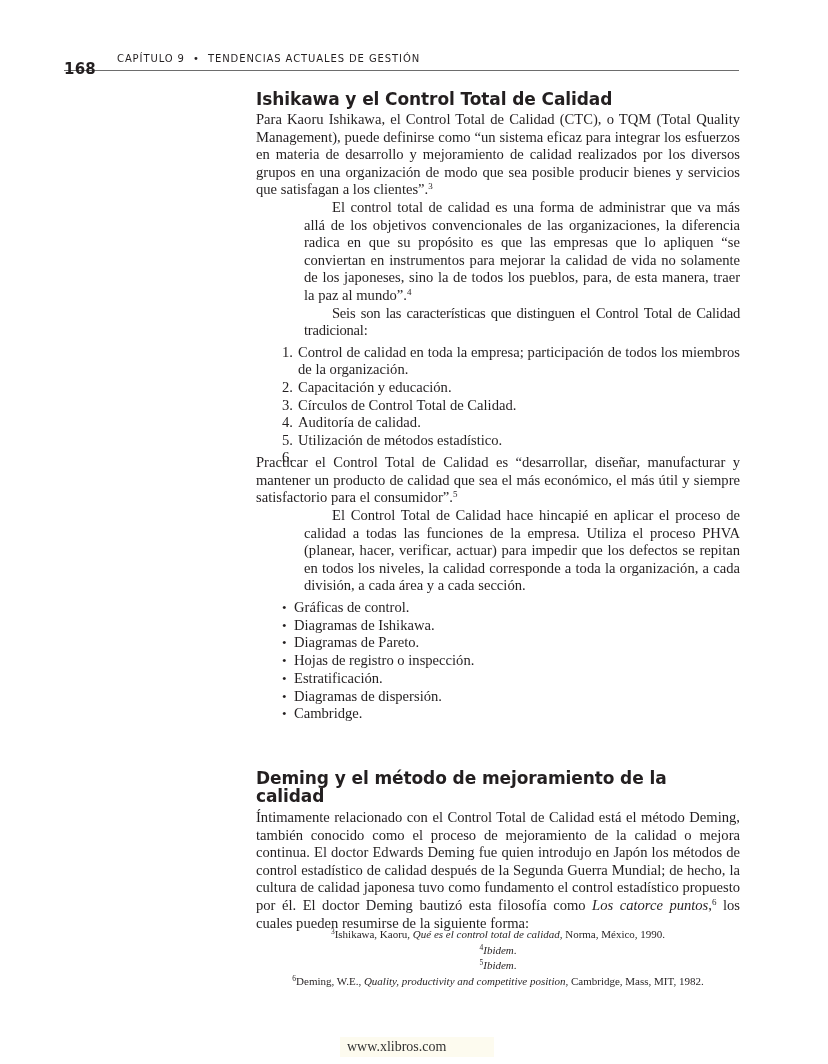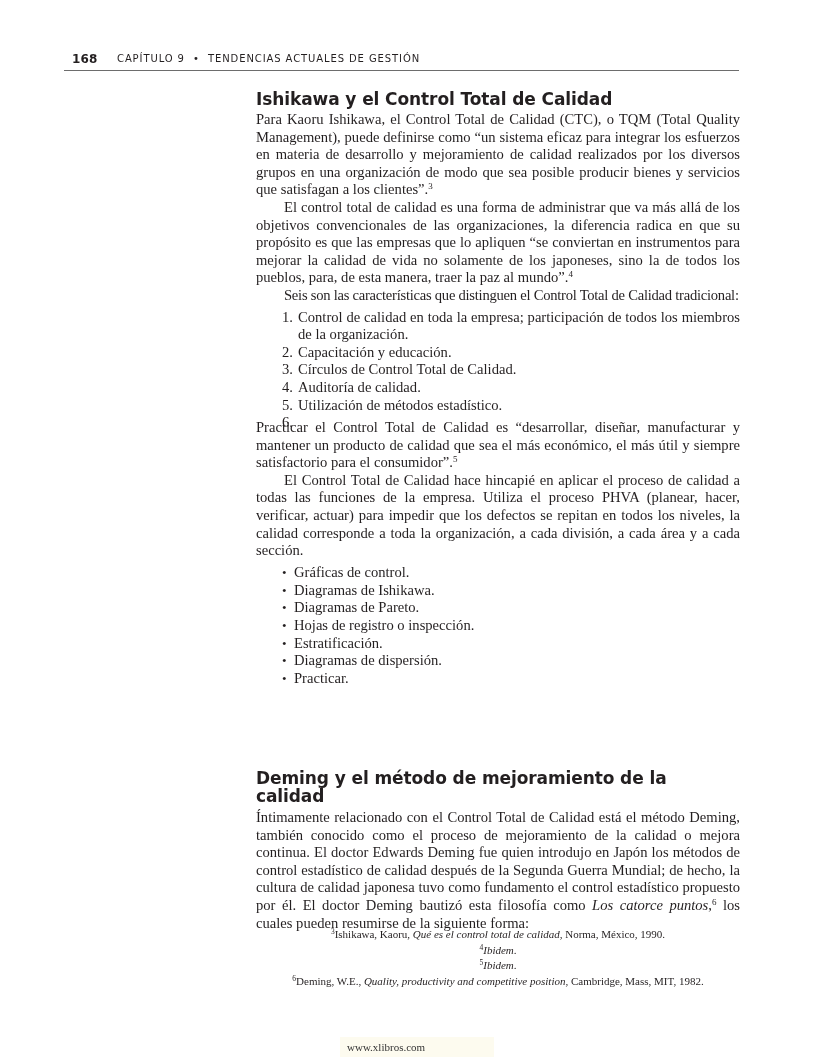--- a/index.html
+++ b/index.html
@@ -1,42 +1,42 @@
 <!DOCTYPE html>
 <html><head>
   <meta charset="utf-8">
   <style>
     * { box-sizing: border-box; margin: 0; padding: 0; }
     html, body { width: 828px; height: 1064px; background: #ffffff; overflow: hidden; }
     body { position: relative; color: #231f20; font-family: "Liberation Serif", "DejaVu Serif", serif; }
 
     .running-head { position: absolute; left: 64px; top: 52px; width: 675px; height: 19px; border-bottom: 1.5px solid #6d6d6d; }
-    .running-head .pageno { position: absolute; left: 0; top: 0; font-family: "DejaVu Sans", "Liberation Sans", sans-serif; font-weight: bold; font-size: 12px; letter-spacing: 0.2px; margin-left: 8px; }
+    .running-head .pageno { position: absolute; left: 0; top: 8px; font-family: "DejaVu Sans", "Liberation Sans", sans-serif; font-weight: bold; font-size: 15px; letter-spacing: 0.2px; }
     .running-head .chapter { position: absolute; left: 53px; top: 1px; font-family: "DejaVu Sans", "Liberation Sans", sans-serif; font-size: 10px; letter-spacing: 0.9px; }
 
     .column { position: absolute; left: 256px; width: 484px; }
     .h { font-family: "DejaVu Sans", "Liberation Sans", sans-serif; font-weight: bold; font-size: 17px; letter-spacing: -0.1px; line-height: 18px; }
     .p { font-size: 14.6px; line-height: 17.6px; text-align: justify; text-align-last: left; }
-    .p.indent { text-indent: 28px; }
+    .p.indent { text-indent: 28px; margin-left: 48px; }
     .sup { font-size: 9px; vertical-align: 5px; line-height: 0; }
     .it { font-style: italic; }
 
     .numlist { list-style: none; margin-left: 26px; }
     .numlist li { position: relative; padding-left: 16px; font-size: 14.6px; line-height: 17.6px; text-align: justify; text-align-last: left; }
     .numlist li .num { position: absolute; left: 0; top: 0; }
 
     .bullets { list-style: none; margin-left: 26px; }
     .bullets li { position: relative; padding-left: 12px; font-size: 14.6px; line-height: 17.7px; }
     .bullets li .dot { position: absolute; left: 0; top: 0; font-size: 13px; }
 
     .footnotes { position: absolute; left: 256px; top: 927px; width: 484px; }
     .footnotes .fn { font-size: 11px; line-height: 15.7px; text-align: center; }
     .footnotes .fn .fsup { font-size: 7.5px; vertical-align: 4px; line-height: 0; }
 
-    .footer-link { position: absolute; left: 340px; top: 1037px; width: 154px; height: 20px; background: #fdfbef; font-size: 11px; line-height: 20px; padding-left: 7px; color: #333; }
+    .footer-link { position: absolute; left: 340px; top: 1037px; width: 154px; height: 20px; background: #fdfbef; font-size: 14px; line-height: 20px; padding-left: 7px; color: #333; }
   </style>
 </head>
 <body>
 
 <header class="running-head">
   <span class="pageno">168</span>
   <span class="chapter" style="white-space:pre">CAPÍTULO 9  •  TENDENCIAS ACTUALES DE GESTIÓN</span>
 </header>
 
 <section class="column" style="top:90px;">
@@ -62,21 +62,21 @@
   <p class="p indent">El Control Total de Calidad hace hincapié en aplicar el proceso de calidad a todas las funciones de la empresa. Utiliza el proceso PHVA (planear, hacer, verificar, actuar) para impedir que los defectos se repitan en todos los niveles, la calidad corresponde a toda la organización, a cada división, a cada área y a cada sección.</p>
 
 
   <ul class="bullets" style="margin-top:4px;">
     <li><span class="dot">•</span><span>Gráficas de control.</span></li>
     <li><span class="dot">•</span><span>Diagramas de Ishikawa.</span></li>
     <li><span class="dot">•</span><span>Diagramas de Pareto.</span></li>
     <li><span class="dot">•</span><span>Hojas de registro o inspección.</span></li>
     <li><span class="dot">•</span><span>Estratificación.</span></li>
     <li><span class="dot">•</span><span>Diagramas de dispersión.</span></li>
-    <li><span class="dot">•</span><span>Practicar.</span></li>
+    <li><span class="dot">•</span><span>Cambridge.</span></li>
   </ul>
 </section>
 
 <section class="column" style="top:749px;margin-top:20px;">
   <h2 class="h">Deming y el método de mejoramiento de la calidad</h2>
   <p class="p" style="margin-top:4px;"><span>Íntimamente relacionado con el Control Total de Calidad está el método Deming, también conocido como el proceso de mejoramiento de la calidad o mejora continua. El doctor Edwards Deming fue quien introdujo en Japón los métodos de control estadístico de calidad después de la Segunda Guerra Mundial; de hecho, la cultura de calidad japonesa tuvo como fundamento el control estadístico propuesto por él. El doctor Deming bautizó esta filosofía como </span><span class="it">Los catorce puntos</span><span>,</span><span class="sup">6</span><span> los cuales pueden resumirse de la siguiente forma:</span></p>
 </section>
 
 <section class="footnotes">
   <div class="fn"><span class="fsup">3</span><span>Ishikawa, Kaoru, </span><span class="it">Qué es el control total de calidad</span><span>, Norma, México, 1990.</span></div>

